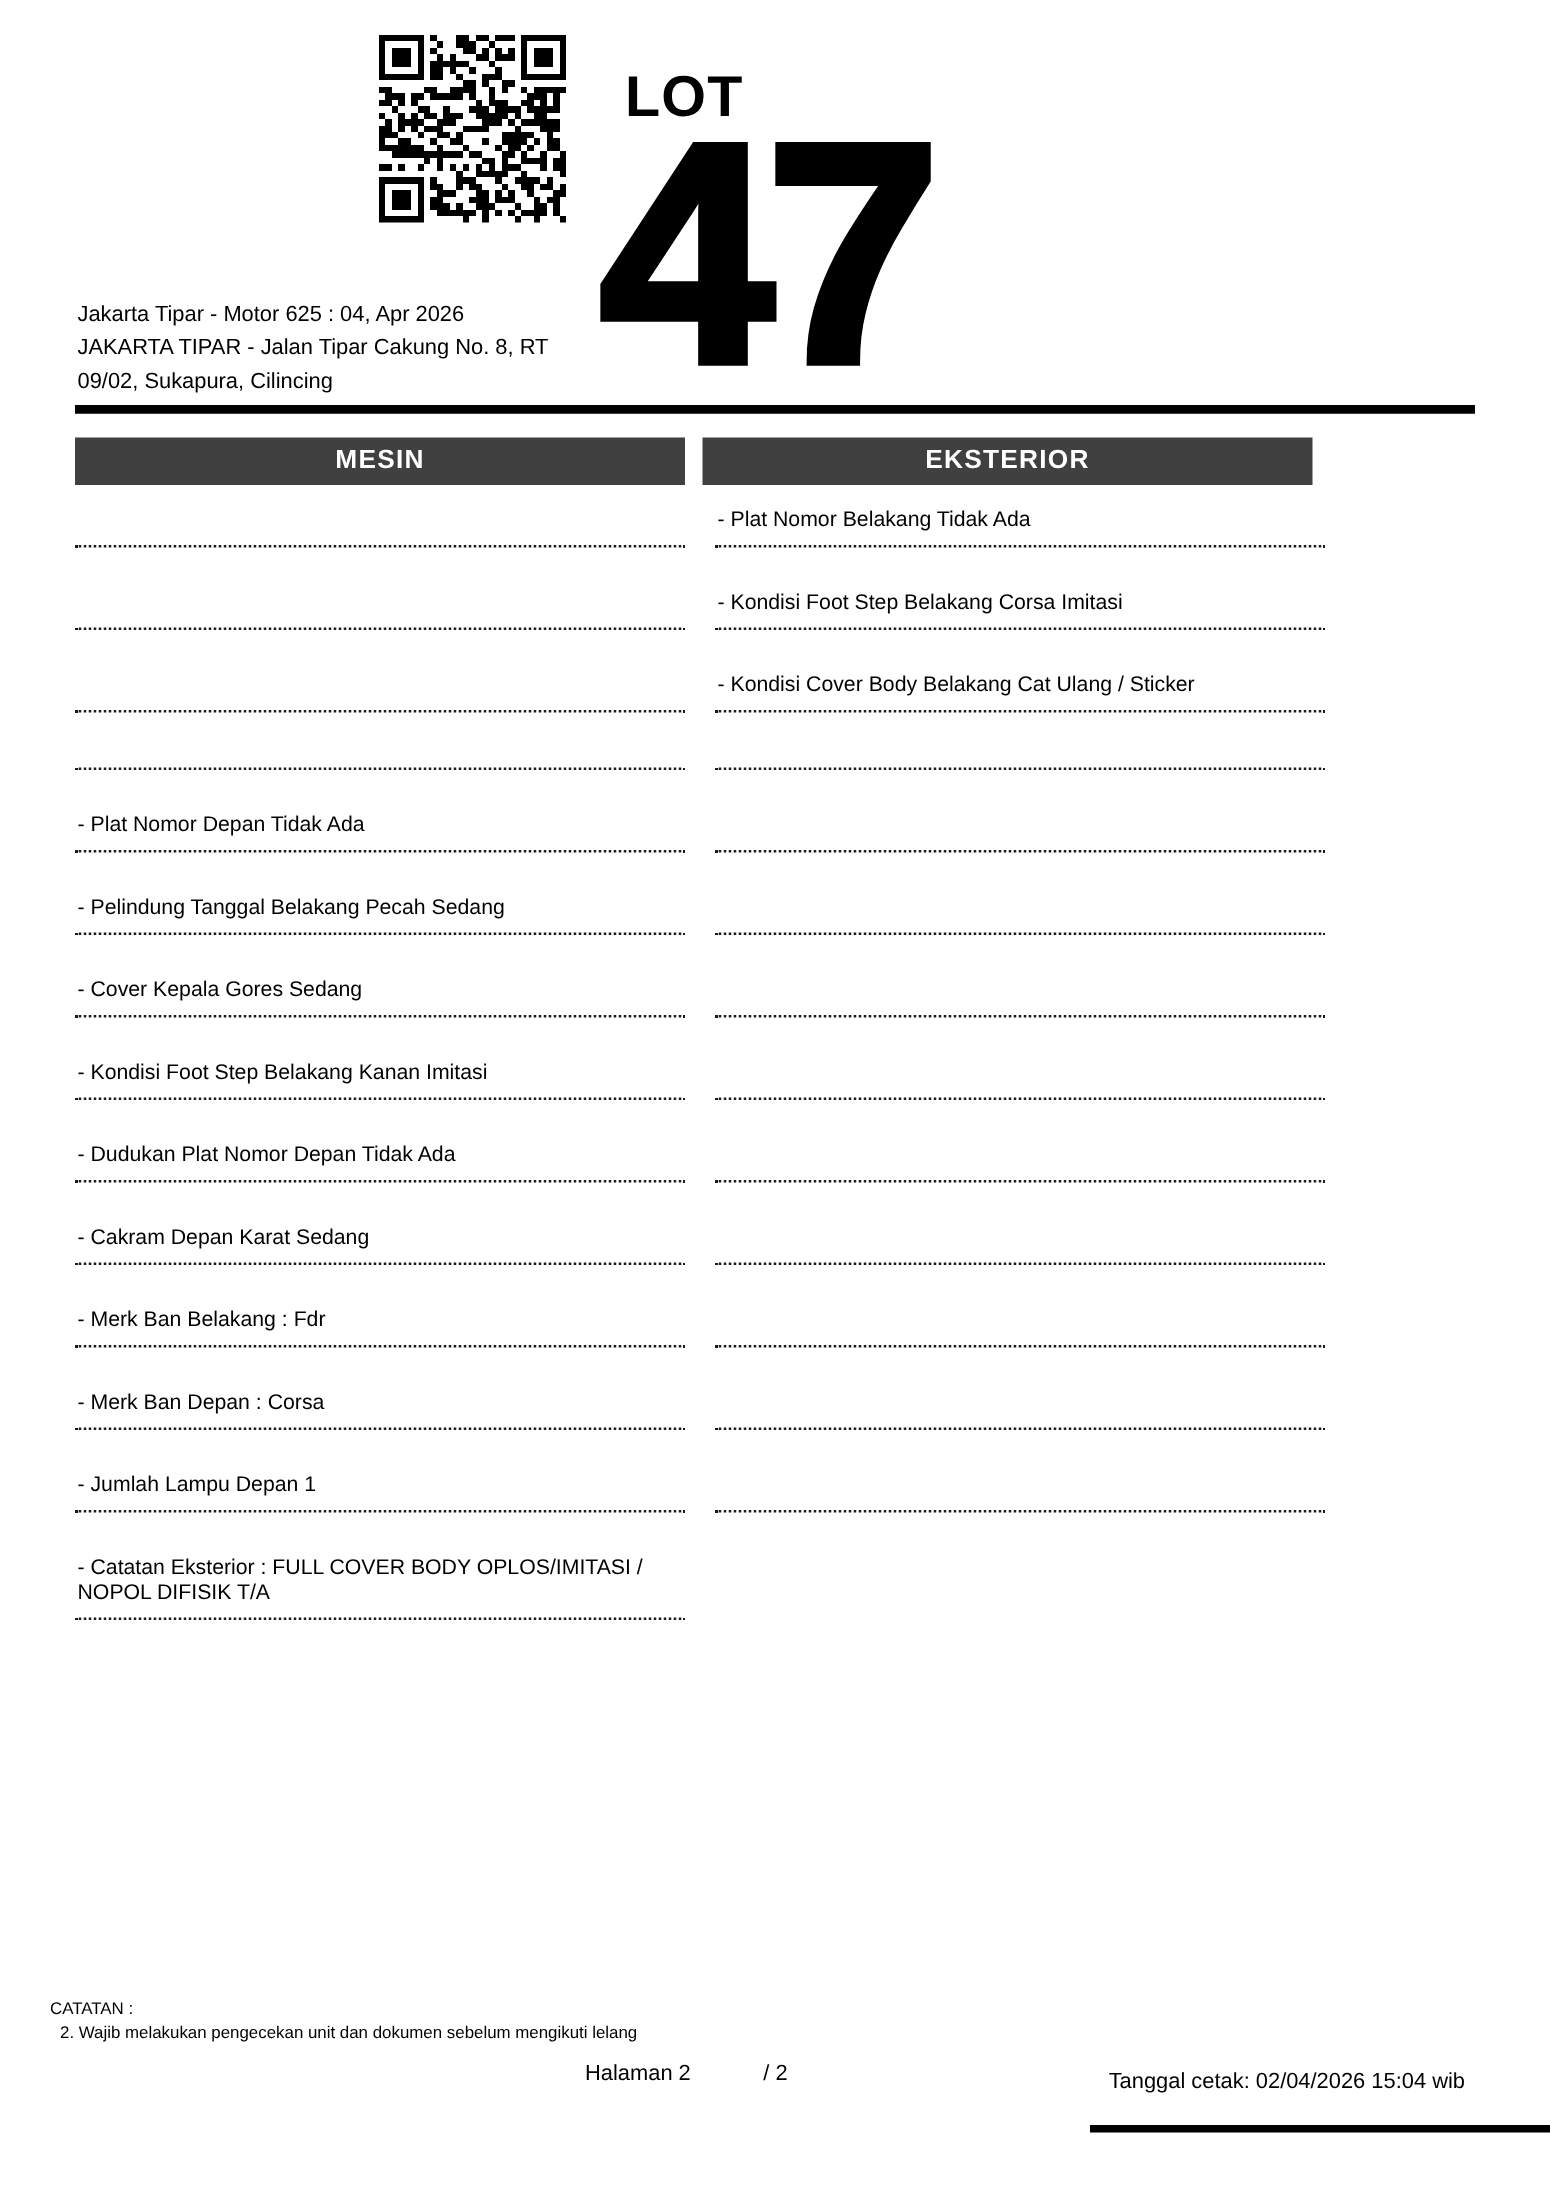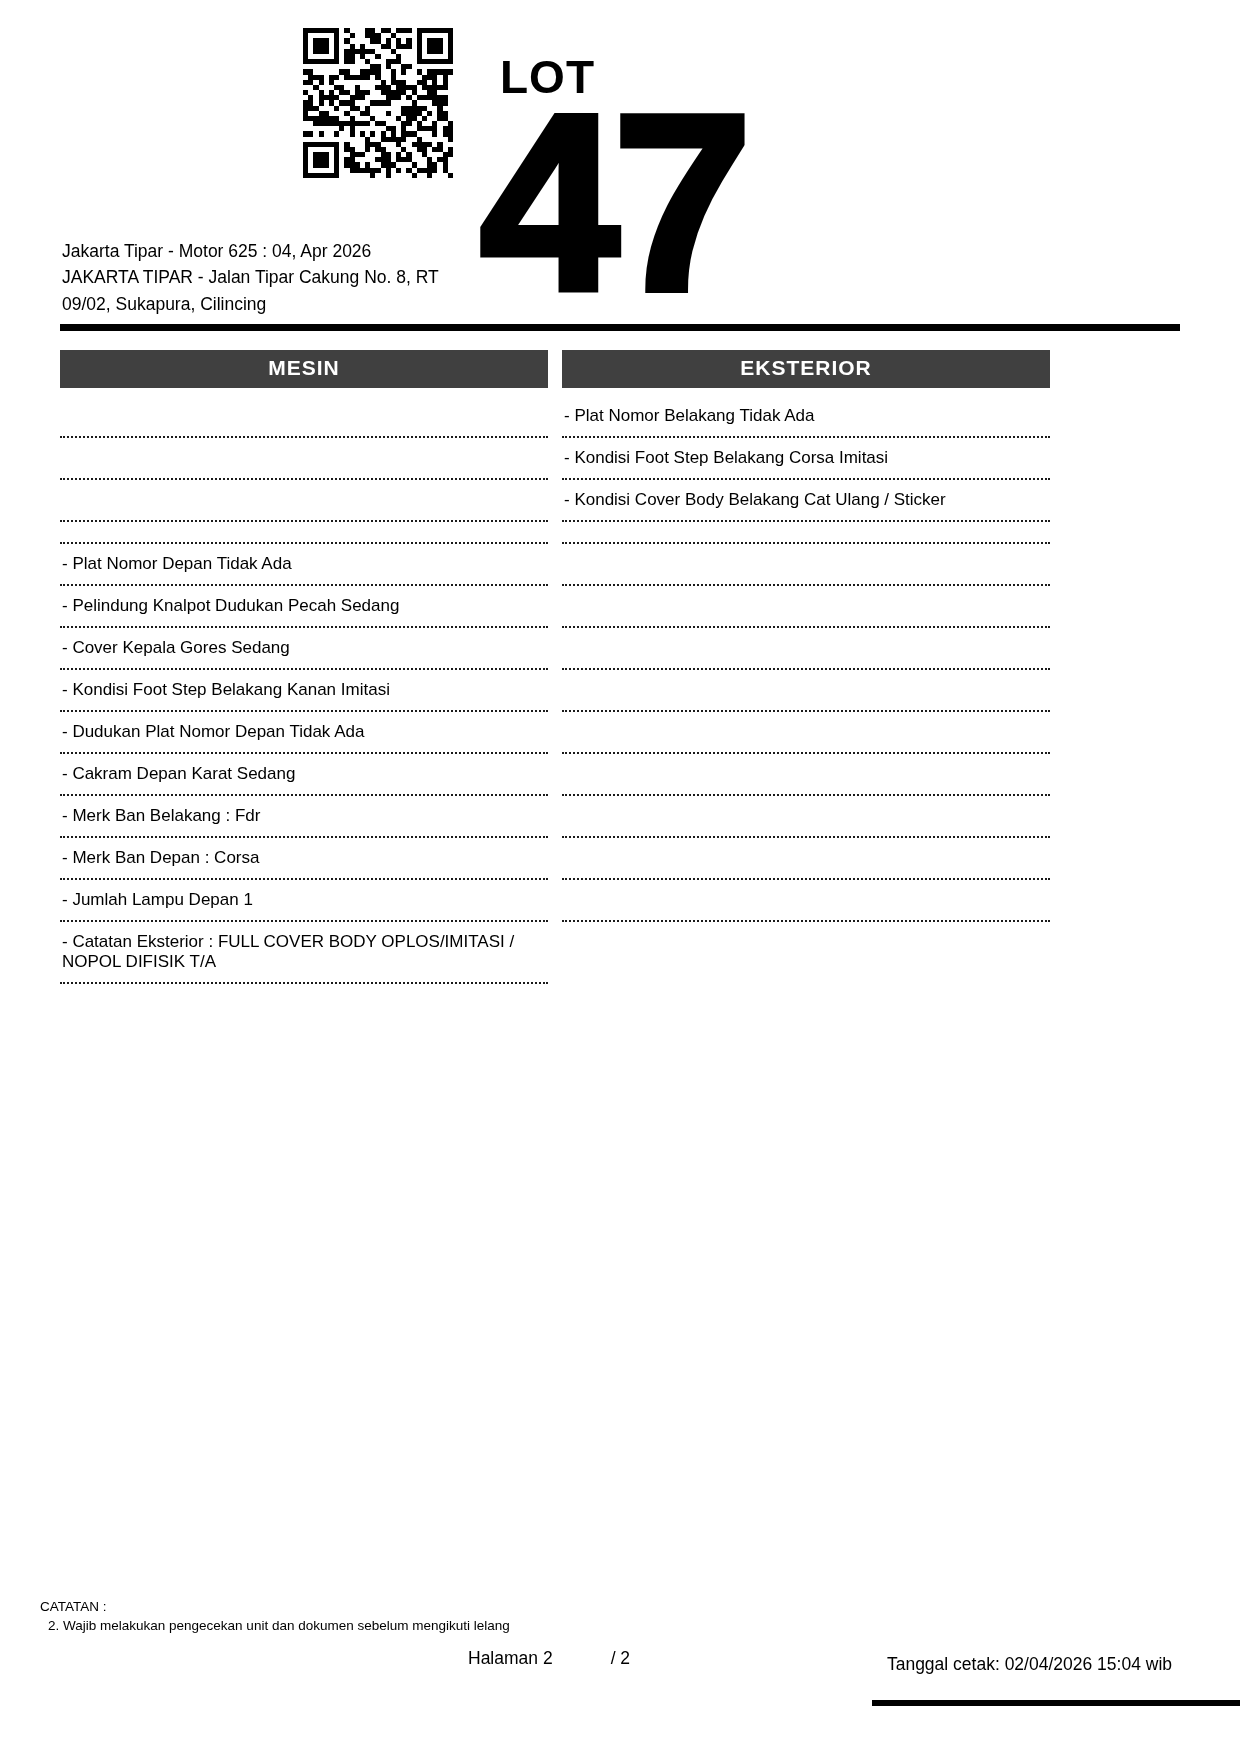--- a/index.html
+++ b/index.html
@@ -28,21 +28,21 @@
   .rule-double {
     position: absolute; left: 60px; top: 324px; width: 1120px; height: 4px;
     border-top: 4px solid #000; border-bottom: 3px solid #000;
   }
   .table { position: absolute; left: 60px; top: 350px; width: 990px; }
   .thead { display: grid; grid-template-columns: 488px 488px; column-gap: 14px; }
   .col-header {
     background: #404040; color: #fff; font-weight: bold; font-size: 21px;
     text-align: center; padding: 6px 0 8px; letter-spacing: 1px;
   }
-  .grid { display: grid; grid-template-columns: 488px 488px; column-gap: 14px; margin-top: 8px; }
+  .grid { display: grid; grid-template-columns: 488px 488px; column-gap: 14px; margin-top: 8px; gap: 24px; }
   .cell {
     border-bottom: 2px dotted #1a1a1a;
     padding: 10px 6px 10px 2px;
     font-size: 17px; line-height: 20px;
   }
   .catatan { position: absolute; left: 40px; top: 1598px; font-size: 13.5px; line-height: 1.4; }
   .cat-note { margin-left: 8px; }
   .pagenum { position: absolute; left: 468px; top: 1648px; font-size: 17.5px; }
   .ptotal { margin-left: 58px; }
   .printdate { position: absolute; right: 68px; top: 1654px; font-size: 17.5px; }
@@ -410,21 +410,21 @@
         <div class="cell"></div>
         <div class="cell">- Plat Nomor Belakang Tidak Ada</div>
         <div class="cell"></div>
         <div class="cell">- Kondisi Foot Step Belakang Corsa Imitasi</div>
         <div class="cell"></div>
         <div class="cell">- Kondisi Cover Body Belakang Cat Ulang / Sticker</div>
         <div class="cell"></div>
         <div class="cell"></div>
         <div class="cell">- Plat Nomor Depan Tidak Ada</div>
         <div class="cell"></div>
-        <div class="cell">- Pelindung Knalpot Dudukan Pecah Sedang</div>
+        <div class="cell">- Pelindung Tanggal Belakang Pecah Sedang</div>
         <div class="cell"></div>
         <div class="cell">- Cover Kepala Gores Sedang</div>
         <div class="cell"></div>
         <div class="cell">- Kondisi Foot Step Belakang Kanan Imitasi</div>
         <div class="cell"></div>
         <div class="cell">- Dudukan Plat Nomor Depan Tidak Ada</div>
         <div class="cell"></div>
         <div class="cell">- Cakram Depan Karat Sedang</div>
         <div class="cell"></div>
         <div class="cell">- Merk Ban Belakang : Fdr</div>

